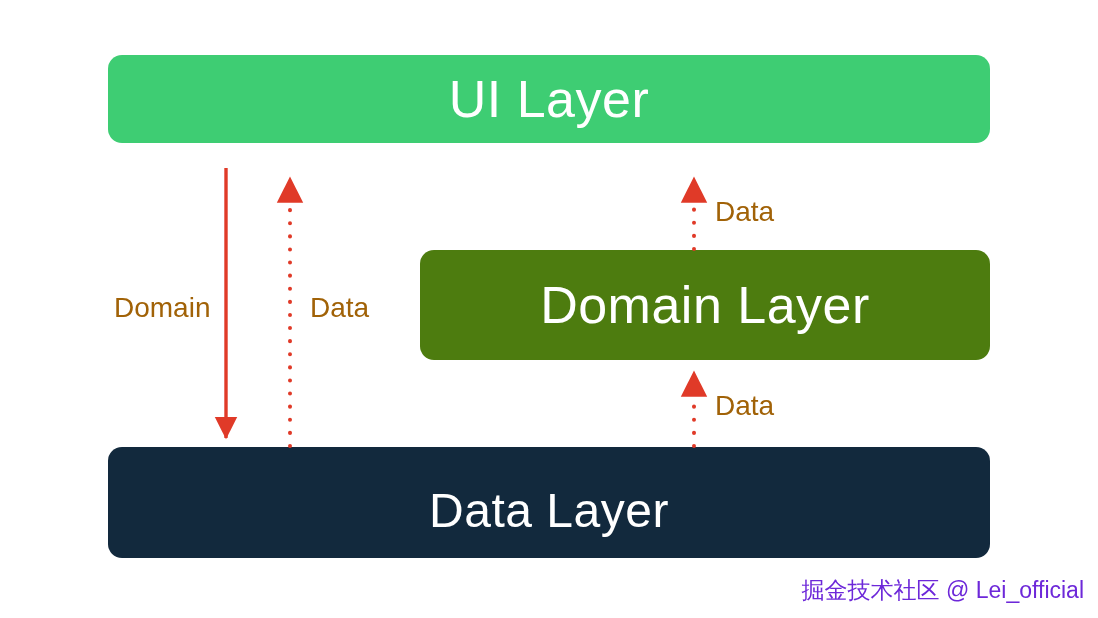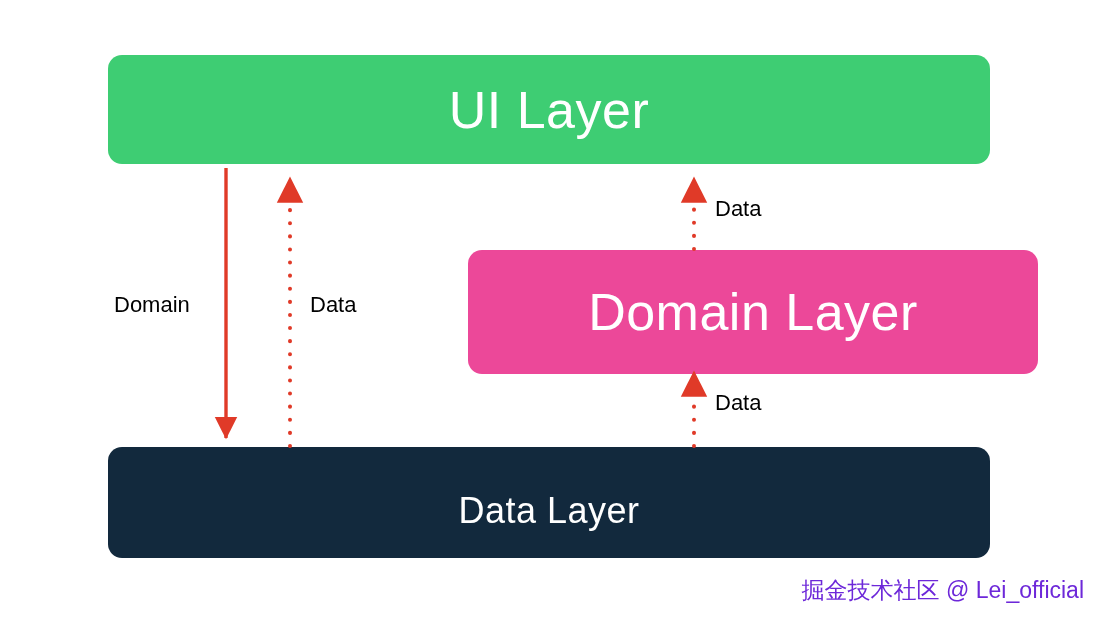--- a/index.html
+++ b/index.html
@@ -36,61 +36,60 @@
     font-weight: 300;
     letter-spacing: 0.5px;
     line-height: 1;
     white-space: nowrap;
   }
 
   #ui-layer {
     left: 108px;
     top: 55px;
     width: 882px;
-    height: 109px;
+    height: 88px;
     background: #3ECD73;
   }
   #ui-layer .layer-label { font-size: 52px; }
 
   #domain-layer {
     left: 420px;
     top: 250px;
     width: 570px;
-    height: 124px;
-    background: #ec4899;
-    margin-left: 48px;
+    height: 110px;
+    background: #4d7c0f;
   }
   #domain-layer .layer-label { font-size: 52px; }
 
   #data-layer {
     left: 108px;
     top: 447px;
     width: 882px;
     height: 111px;
     background: #12293D;
   }
-  #data-layer .layer-label { font-size: 36px; margin-top: 17px; }
+  #data-layer .layer-label { font-size: 48px; margin-top: 17px; }
 
   
   #arrow-layer {
     position: absolute;
     left: 0;
     top: 0;
     width: 1098px;
     height: 618px;
     pointer-events: none;
   }
 
   
   .edge-label {
     position: absolute;
-    color: #000000;
+    color: #a16207;
     font-family: "Liberation Sans", sans-serif;
     font-weight: 400;
-    font-size: 22px;
+    font-size: 28px;
     line-height: 1;
     white-space: nowrap;
   }
   #label-events   { left: 114px; top: 294px; }
   #label-data-ui  { left: 310px; top: 294px; }
   #label-data-top { left: 715px; top: 198px; }
   #label-data-bot { left: 715px; top: 392px; }
 
   
   #watermark {

